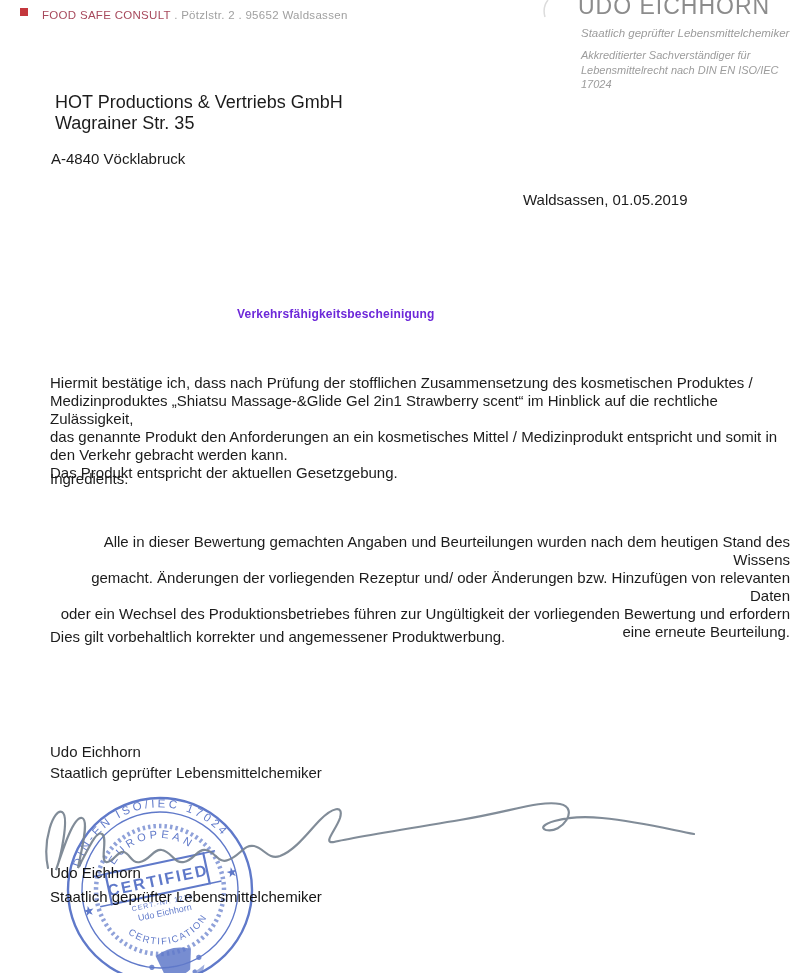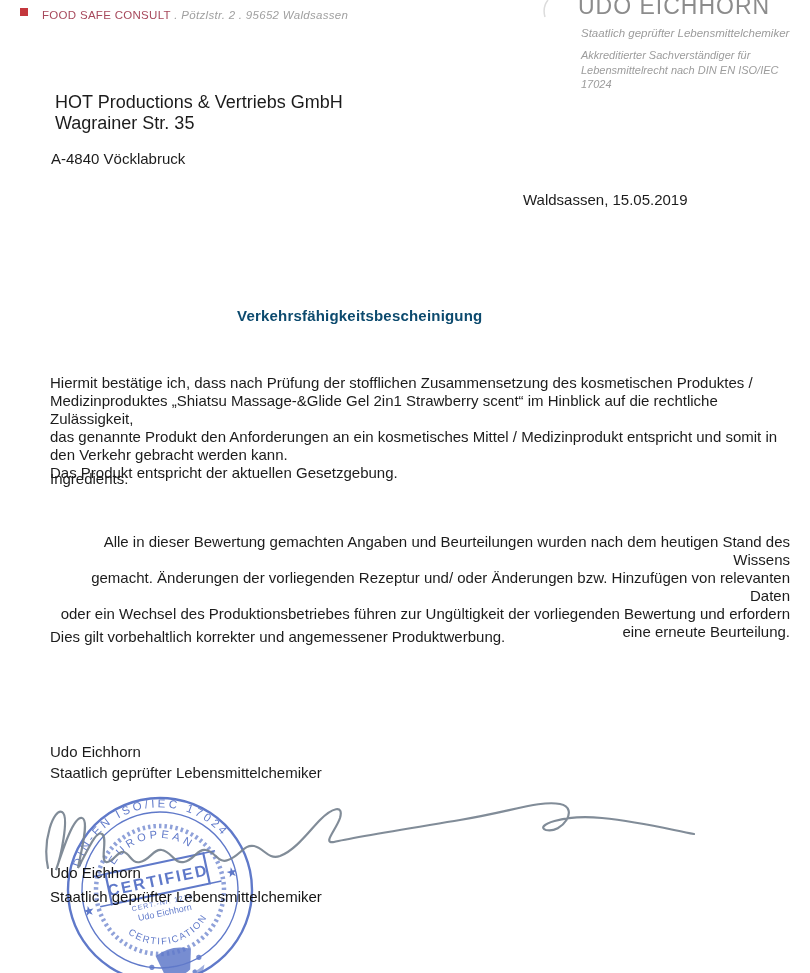--- a/index.html
+++ b/index.html
@@ -7,35 +7,35 @@
     position:relative;width:810px;height:973px;background:#ffffff;overflow:hidden;
     font-family:"Liberation Sans",sans-serif;color:#1c1c1c;
   }
   .abs{position:absolute;}
   .pre{white-space:pre-line;}
 
   
   .lh-square{left:20px;top:8px;width:8px;height:8px;background:#c4373d;}
   .lh-line{left:42px;top:9px;font-size:11.5px;letter-spacing:.3px;white-space:nowrap;}
   .lh-name{color:#a7495c;}
-  .lh-addr{color:#a0a0a0;font-style:italic;}
+  .lh-addr{color:#a0a0a0;}
 
   
   .hdr-flourish{left:534px;top:0px;}
   .hdr-name{left:578px;top:-7px;font-size:23px;letter-spacing:1px;color:#8c8c8c;white-space:nowrap;}
   .hdr-sub1{left:581px;top:27px;font-size:11.5px;font-style:italic;color:#9c9c9c;white-space:nowrap;}
   .hdr-sub2{left:581px;top:48px;font-size:11px;font-style:italic;color:#9c9c9c;line-height:14.5px;}
 
   
   .rcp-top{left:55px;top:92px;font-size:18px;line-height:21px;}
   .rcp-city{left:51px;top:150px;font-size:15px;}
   .dateline{left:523px;top:191px;font-size:15px;}
 
   
-  .doc-title{left:237px;top:307px;font-size:15px;font-weight:bold;color:#0c4a6e;letter-spacing:.2px;}
+  .doc-title{left:237px;top:307px;font-size:12px;font-weight:bold;color:#6d28d9;letter-spacing:.2px;}
   .para{font-size:15px;line-height:18px;color:#1c1c1c;}
   .para1{left:50px;top:374px;width:740px;}
   .ingr{left:50px;top:470px;width:740px;font-size:15px;line-height:18.2px;}
   .para2{left:50px;top:533px;width:740px;text-align:right;}
   .para3{left:50px;top:628px;width:740px;}
 
   
   .sig-block{left:50px;top:741px;font-size:15px;line-height:21px;}
 
   
@@ -62,21 +62,21 @@
   </svg>
   <div class="abs hdr-name">UDO EICHHORN</div>
   <div class="abs hdr-sub1">Staatlich geprüfter Lebensmittelchemiker</div>
   <div class="abs hdr-sub2 pre">Akkreditierter Sachverständiger für
 Lebensmittelrecht nach DIN EN ISO/IEC 17024</div>
 
   <div class="abs rcp-top pre">HOT Productions &amp; Vertriebs GmbH
 Wagrainer Str. 35</div>
   <div class="abs rcp-city">A-4840 Vöcklabruck</div>
 
-  <div class="abs dateline">Waldsassen, 15.05.2019</div>
+  <div class="abs dateline">Waldsassen, 01.05.2019</div>
 
   <div class="abs doc-title">Verkehrsfähigkeitsbescheinigung</div>
 
   <div class="abs para para1 pre">Hiermit bestätige ich, dass nach Prüfung der stofflichen Zusammensetzung des kosmetischen Produktes /
 Medizinproduktes „Shiatsu Massage-&amp;Glide Gel 2in1 Strawberry scent“ im Hinblick auf die rechtliche Zulässigkeit,
 das genannte Produkt den Anforderungen an ein kosmetisches Mittel / Medizinprodukt entspricht und somit in
 den Verkehr gebracht werden kann.
 Das Produkt entspricht der aktuellen Gesetzgebung.</div>
 
   <div class="abs ingr">

